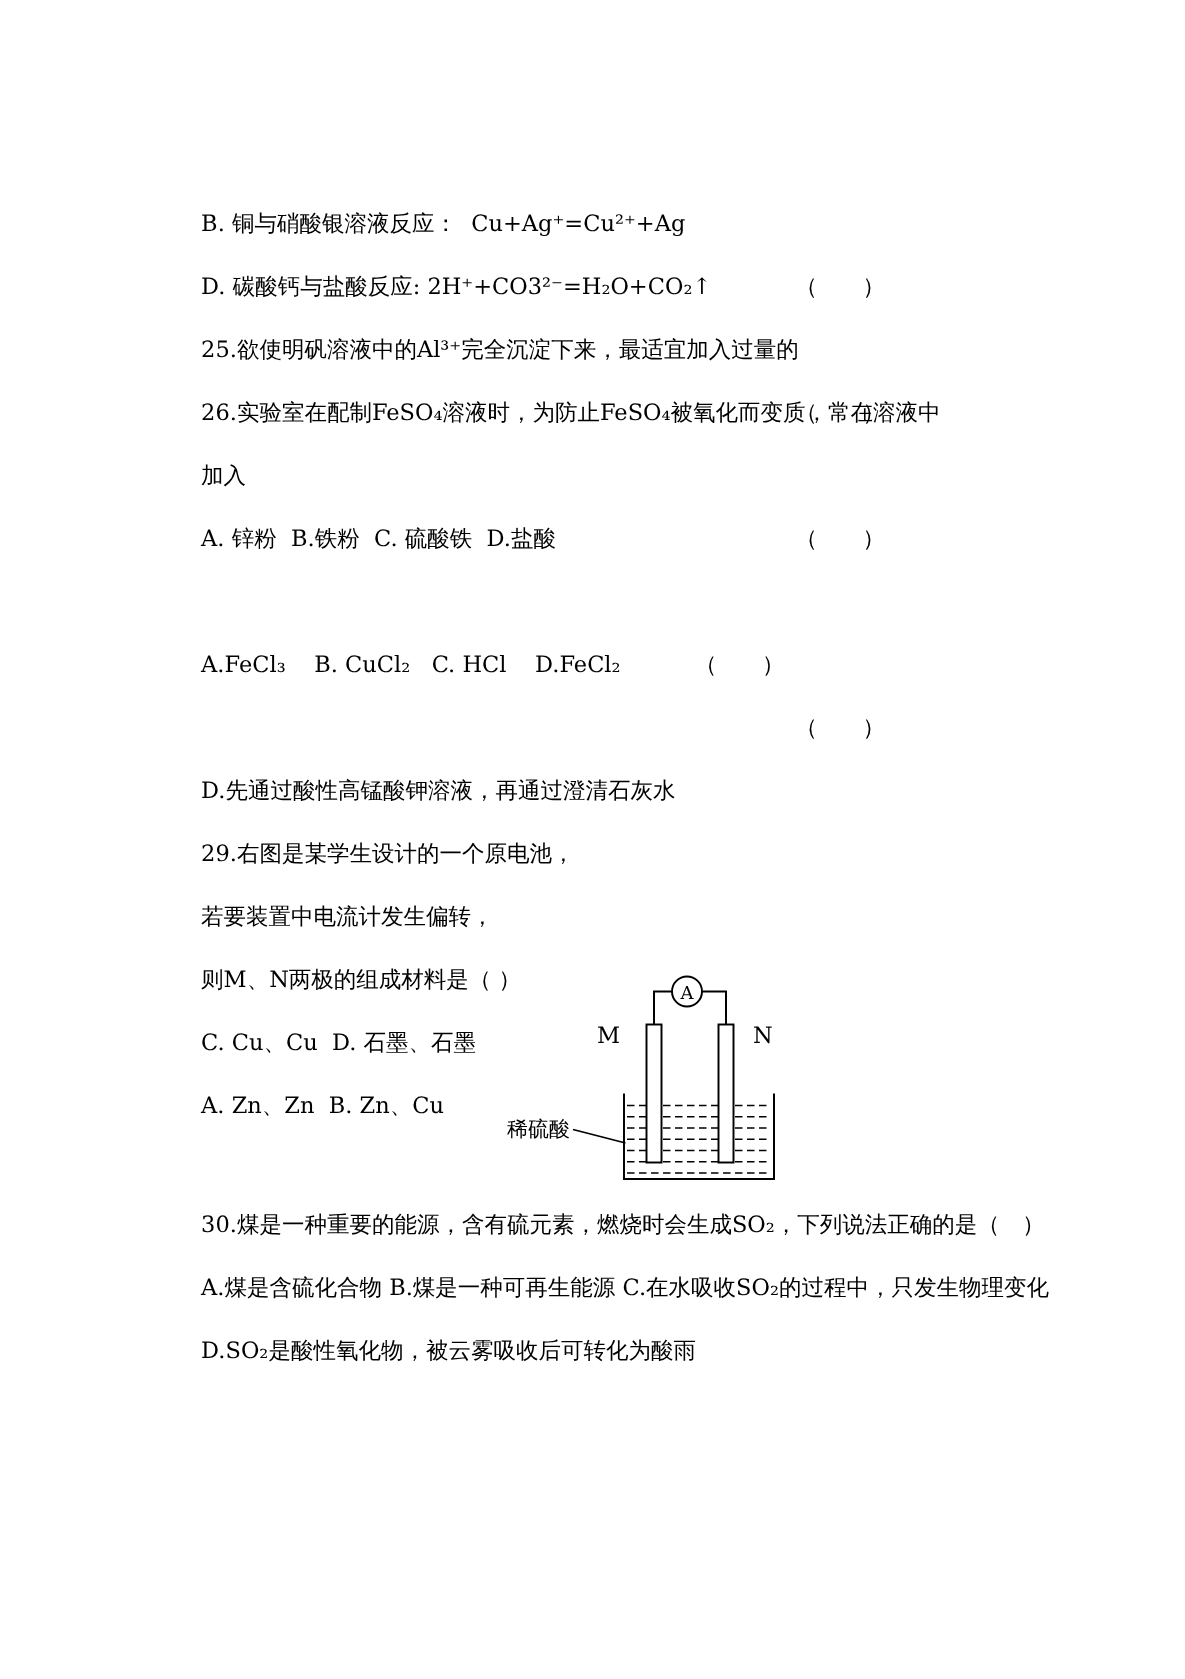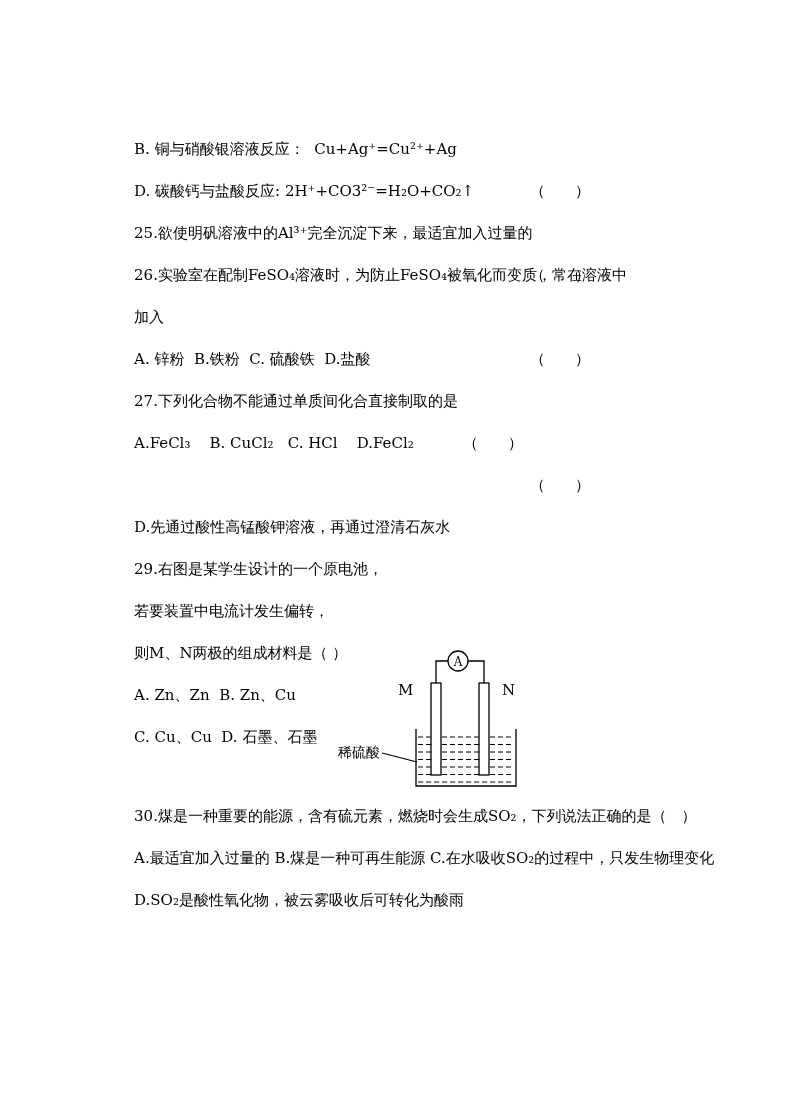--- a/index.html
+++ b/index.html
@@ -73,21 +73,20 @@
   <div class="line">
     <span class="txt">加入</span>
     <span class="bracket br-1">（　　）</span>
   </div>
 
   <div class="line">
     <span class="txt">A. 锌粉  B.铁粉  C. 硫酸铁  D.盐酸</span>
   </div>
 
   <div class="line">
-    <span class="txt">27.下列化合物不能通过单质间化合直接制取的是</span>
     <span class="bracket br-1">（　　）</span>
   </div>
 
   <div class="line">
     <span class="txt">A.FeCl₃    B. CuCl₂   C. HCl    D.FeCl₂</span>
   </div>
 
   <div class="line">
     <span class="bracket br-2">（　　）</span>
   </div>
@@ -104,35 +103,35 @@
 
   <div class="line">
     <span class="txt">若要装置中电流计发生偏转，</span>
   </div>
 
   <div class="line">
     <span class="txt">则M、N两极的组成材料是（ ）</span>
   </div>
 
   <div class="line">
-    <span class="txt">A. Zn、Zn  B. Zn、Cu</span>
+    <span class="txt">C. Cu、Cu  D. 石墨、石墨</span>
   </div>
 
   <div class="line">
-    <span class="txt">C. Cu、Cu  D. 石墨、石墨</span>
+    <span class="txt">A. Zn、Zn  B. Zn、Cu</span>
   </div>
 
   <div class="spacer"></div>
 
   <div class="line">
     <span class="txt">30.煤是一种重要的能源，含有硫元素，燃烧时会生成SO₂，下列说法正确的是（　）</span>
   </div>
 
   <div class="line">
-    <span class="txt">A.最适宜加入过量的 B.煤是一种可再生能源 C.在水吸收SO₂的过程中，只发生物理变化</span>
+    <span class="txt">A.煤是含硫化合物 B.煤是一种可再生能源 C.在水吸收SO₂的过程中，只发生物理变化</span>
   </div>
 
   <div class="line">
     <span class="txt">D.SO₂是酸性氧化物，被云雾吸收后可转化为酸雨</span>
   </div>
 
   <div class="diagram">
     <svg width="205" height="155" viewBox="0 0 205 155" xmlns="http://www.w3.org/2000/svg">
 
       <path d="M86 84 L86 141 L186 141 L186 84" fill="none" stroke="#000" stroke-width="1.3"></path>

